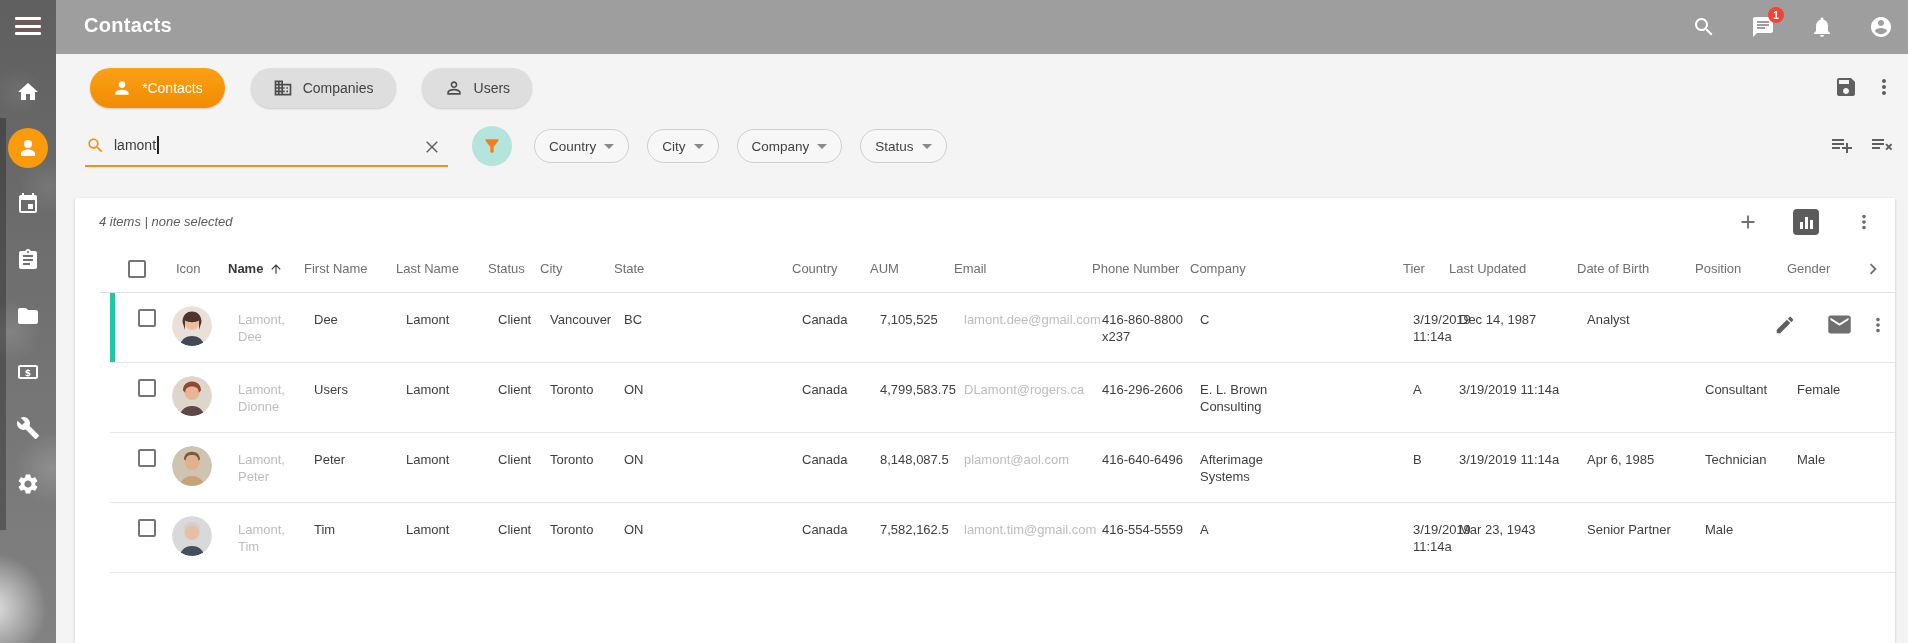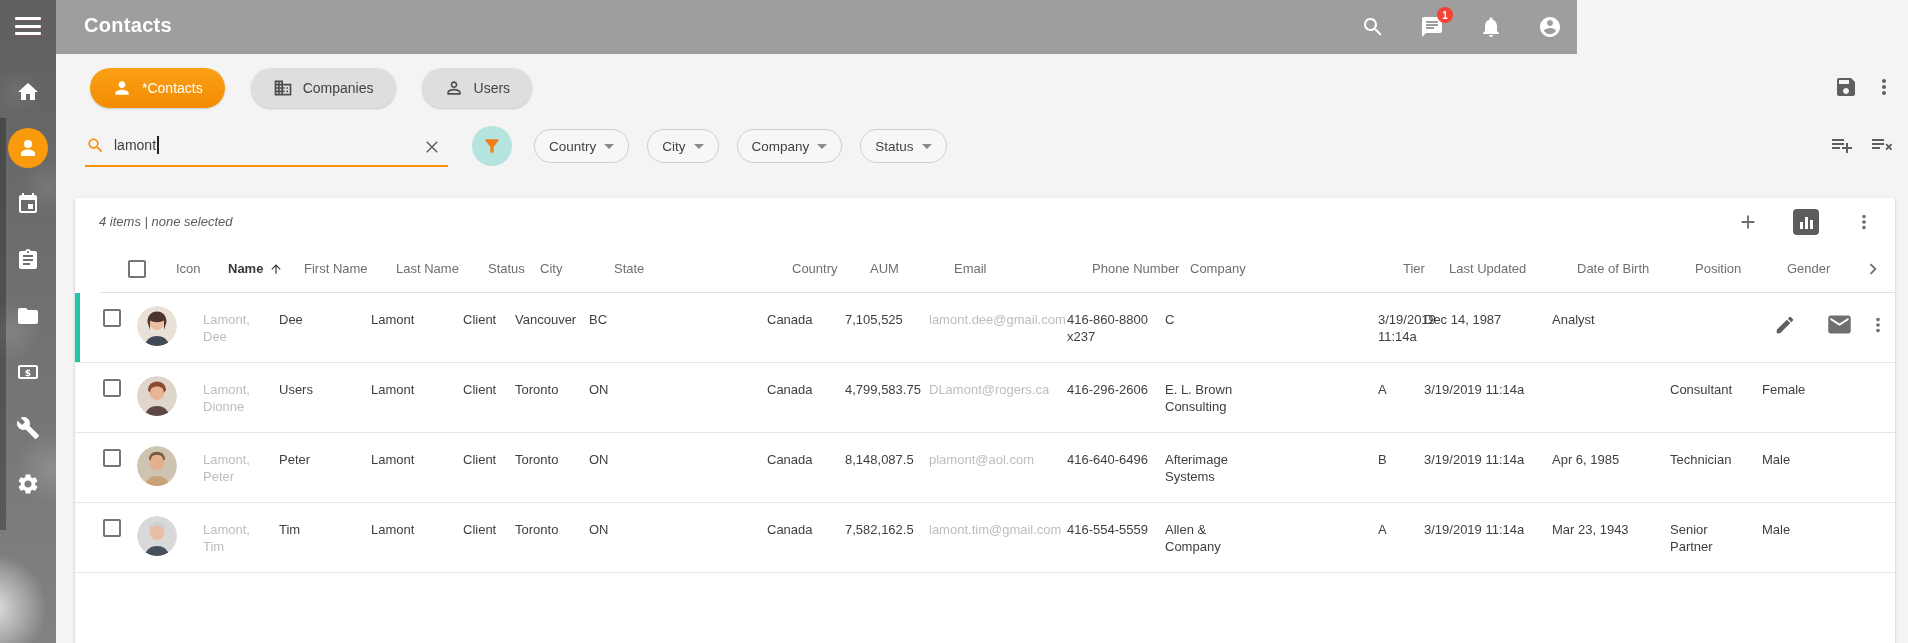--- a/index.html
+++ b/index.html
@@ -1,20 +1,20 @@
 <!DOCTYPE html>
 <html><head>
 <meta charset="utf-8">
 <style>
   * { margin:0; padding:0; box-sizing:border-box; }
   html,body { width:1908px; height:643px; overflow:hidden; }
   body { font-family:"Liberation Sans","DejaVu Sans",sans-serif; background:#f4f4f4; position:relative; color:#3f3f3f; }
 
   
-  .appbar { position:absolute; left:0; top:0; width:1577px; height:54px; background:#9e9e9e; z-index:2; display:flex; align-items:center; }
+  .appbar { position:absolute; left:0; top:0; width:1908px; height:54px; background:#9e9e9e; z-index:2; display:flex; align-items:center; }
   .appbar-title { position:absolute; left:84px; top:14px; color:#ffffff; font-size:20px; font-weight:700; letter-spacing:.3px; }
   .appbar-icons { position:absolute; right:14px; top:0; height:54px; display:flex; align-items:center; gap:33px; }
   .abtn { width:26px; height:26px; position:relative; cursor:pointer; display:flex; align-items:center; justify-content:center; }
   .abtn svg { width:24px; height:24px; fill:#ffffff; }
   .badge { position:absolute; top:-7px; right:-8px; min-width:16px; height:16px; border-radius:8px; background:#f44336; color:#fff; font-size:10px; font-weight:700; display:flex; align-items:center; justify-content:center; padding:0 4px; }
 
   
   .sidebar { position:absolute; left:0; top:0; width:56px; height:643px; z-index:3;
     background:
       radial-gradient(circle 78px at -8px 608px, rgba(255,255,255,.78), rgba(255,255,255,0) 70%),
@@ -73,21 +73,21 @@
   .chart-btn i { display:block; width:3px; background:#fff; }
 
   .grid { display:grid; grid-template-columns:48px 52px 76px 92px 92px 52px 74px 178px 78px 84px 138px 98px 213px 46px 128px 118px 92px 72px minmax(60px,1fr); padding-left:12px; }
   .thead { height:48px; align-items:center; border-bottom:1px solid #e0e0e0;margin-left:25px; }
   .th { font-size:13px; color:#6f6f6f; padding-left:16px; white-space:nowrap; }
   .th.sorted { color:#383838; font-weight:700; display:flex; align-items:center; gap:6px; }
   .th.sorted svg { width:14px; height:14px; fill:#383838; }
   .th-actions { display:flex; justify-content:center; }
   .th-actions svg { width:22px; height:22px; fill:#6f6f6f; cursor:pointer; }
 
-  .trow { height:70px; border-bottom:1px solid #e6e6e6; position:relative; align-items:start; }
+  .trow { height:70px; border-bottom:1px solid #e6e6e6; position:relative; align-items:start;margin-left:35px; }
   .td { font-size:13px; color:#3f3f3f; padding:18px 10px 0 16px; line-height:17px; }
   .td.muted { color:#bdbdbd; }
   .td .wrapnarrow { display:inline-block; width:95px; }
   .cb-cell { padding:16px 0 0 16px; }
   .checkbox { display:block; width:18px; height:18px; border:2px solid #757575; border-radius:2px; background:#fff; cursor:pointer; }
   .av-cell { padding:13px 0 0 2px; }
   .avatar { width:40px; height:40px; border-radius:50%; overflow:hidden; display:block; }
   .row-indicator { position:absolute; left:0; top:0; width:5px; height:100%; background:#1fc7a7; }
   .row-actions { position:absolute; right:6px; top:18px; display:flex; align-items:center; }
   .row-actions .icbtn { cursor:pointer; }
@@ -473,21 +473,20 @@
       <div class="td muted">Lamont, Tim</div>
       <div class="td">Tim</div>
       <div class="td">Lamont</div>
       <div class="td">Client</div>
       <div class="td">Toronto</div>
       <div class="td">ON</div>
       <div class="td">Canada</div>
       <div class="td">7,582,162.5</div>
       <div class="td muted">lamont.tim@gmail.com</div>
       <div class="td"><span class="wrapnarrow">416-554-5559</span></div>
-      <div class="td"><span class="wrapnarrow">Allen &amp; Company</span></div>
       <div class="td">A</div>
       <div class="td">3/19/2019 11:14a</div>
       <div class="td">Mar 23, 1943</div>
       <div class="td">Senior Partner</div>
       <div class="td">Male</div>
       <div class="td"></div>
     </div>
 
     <div class="tfoot">
       

